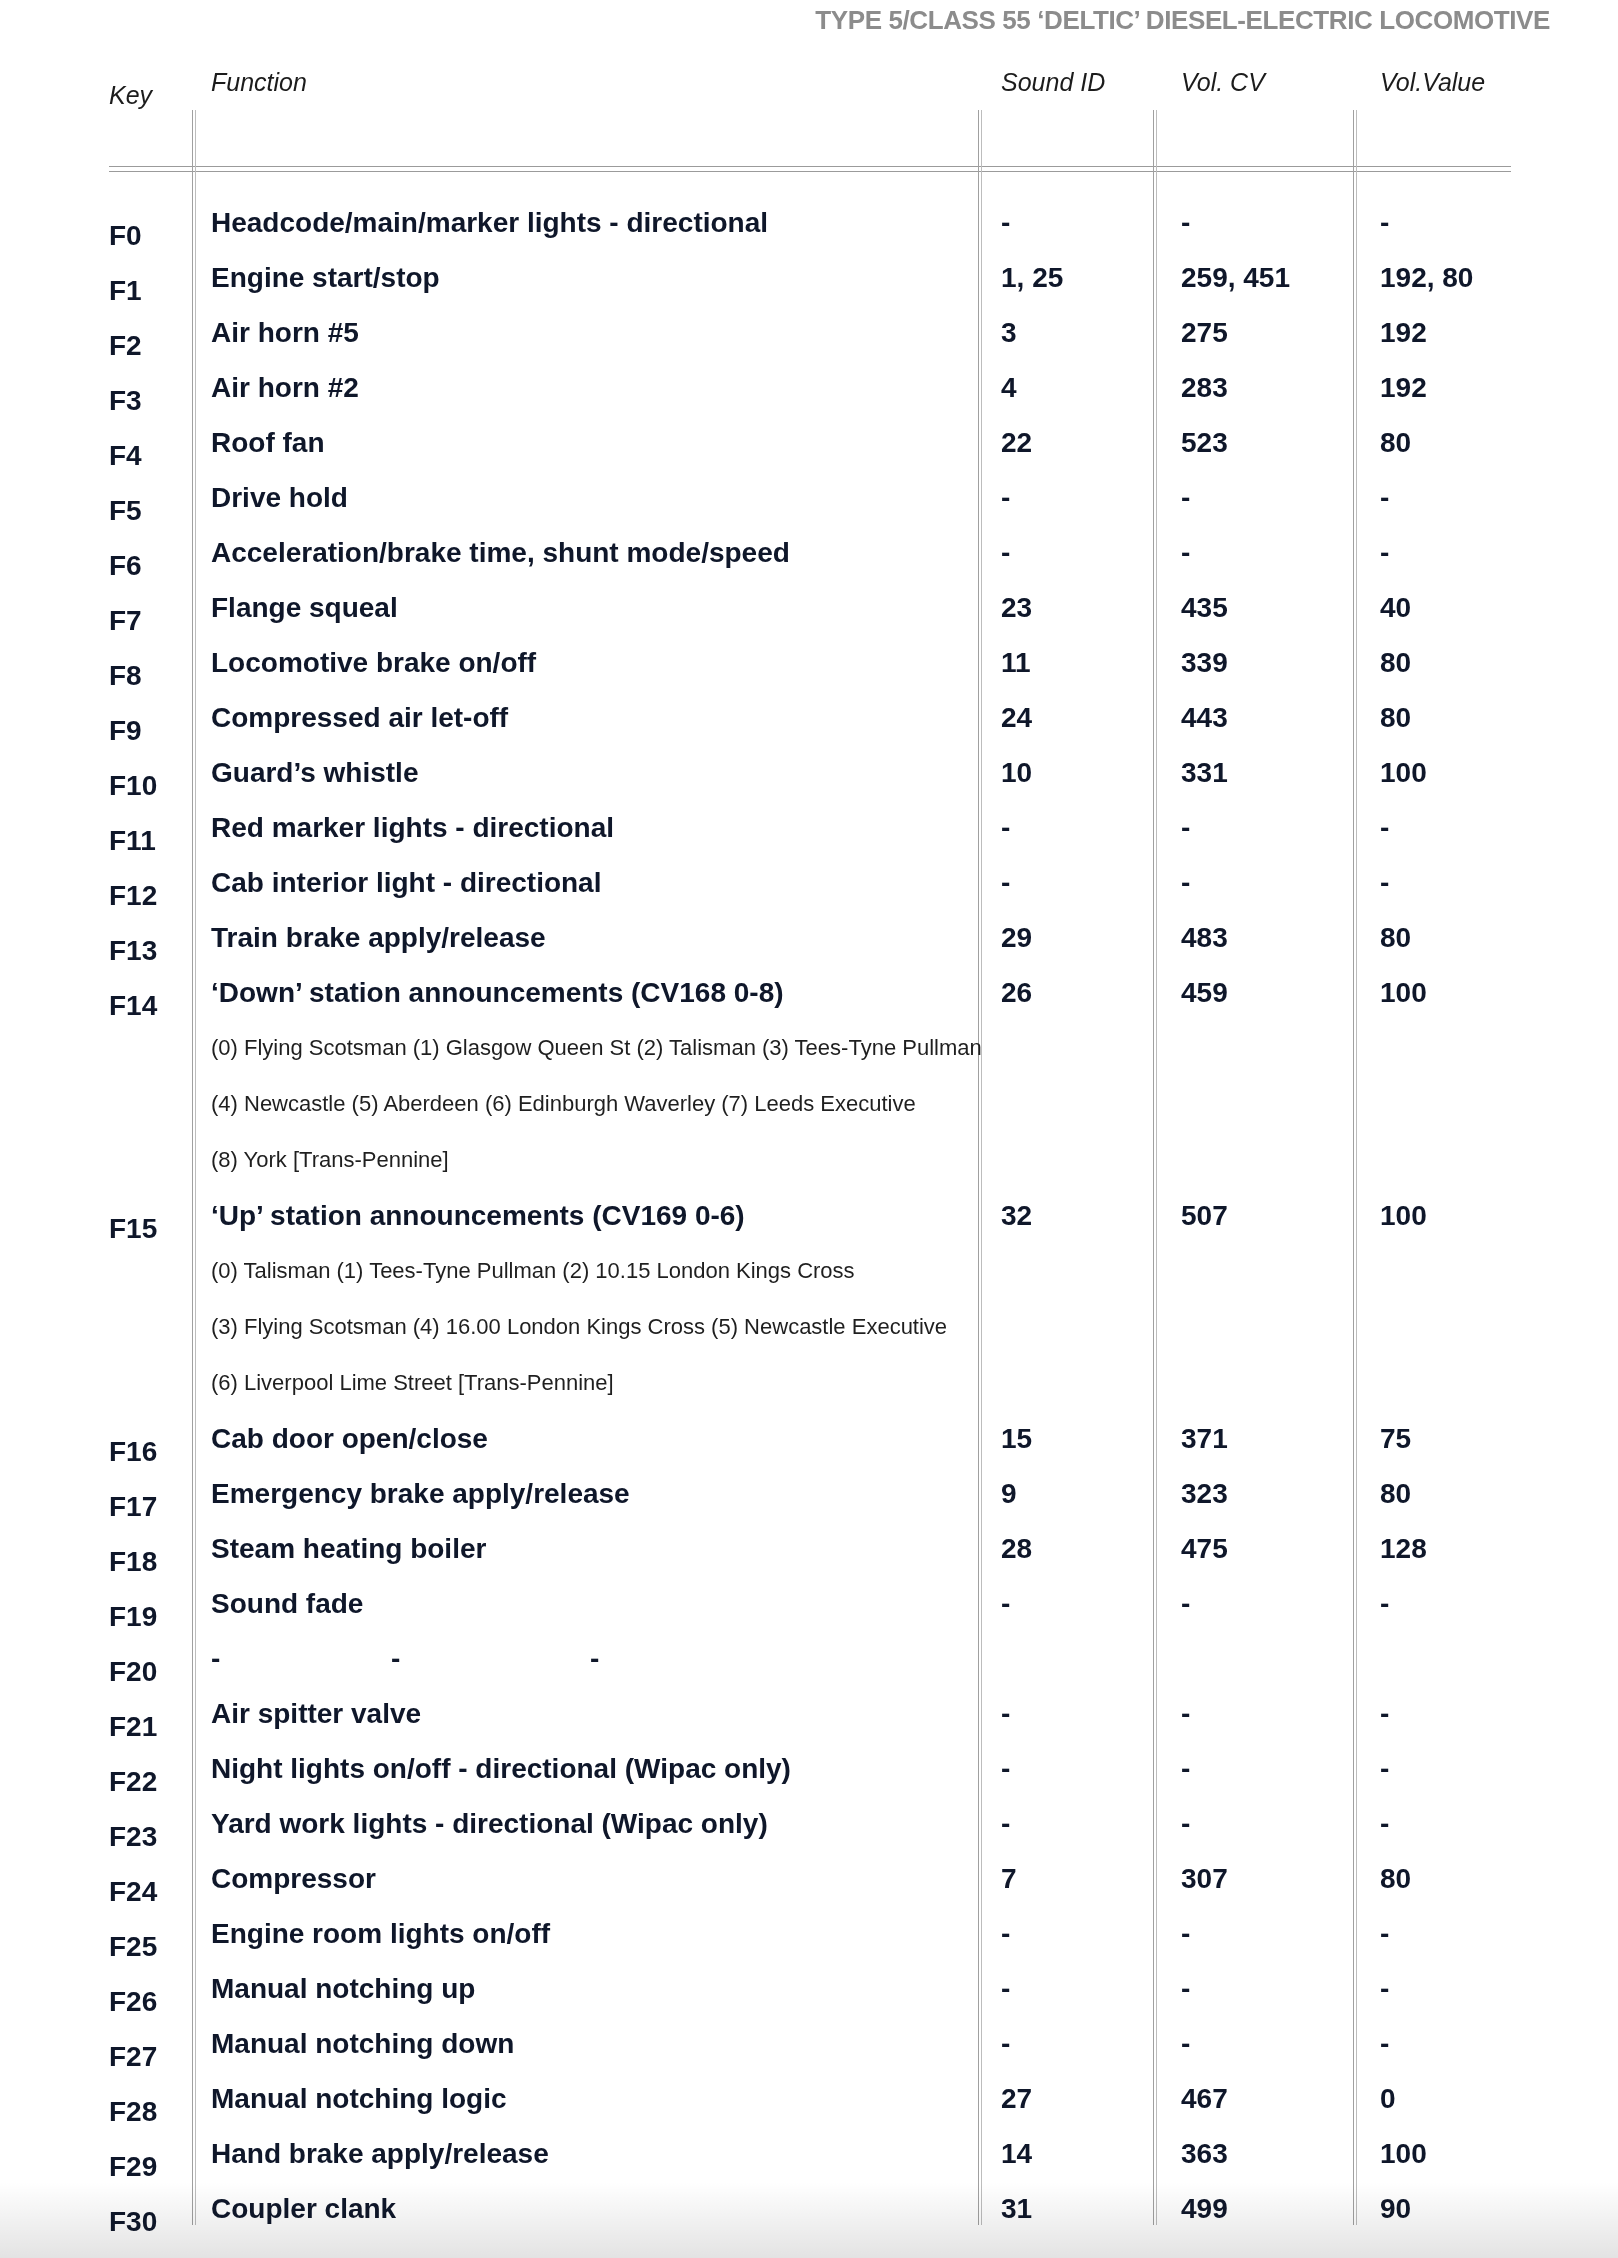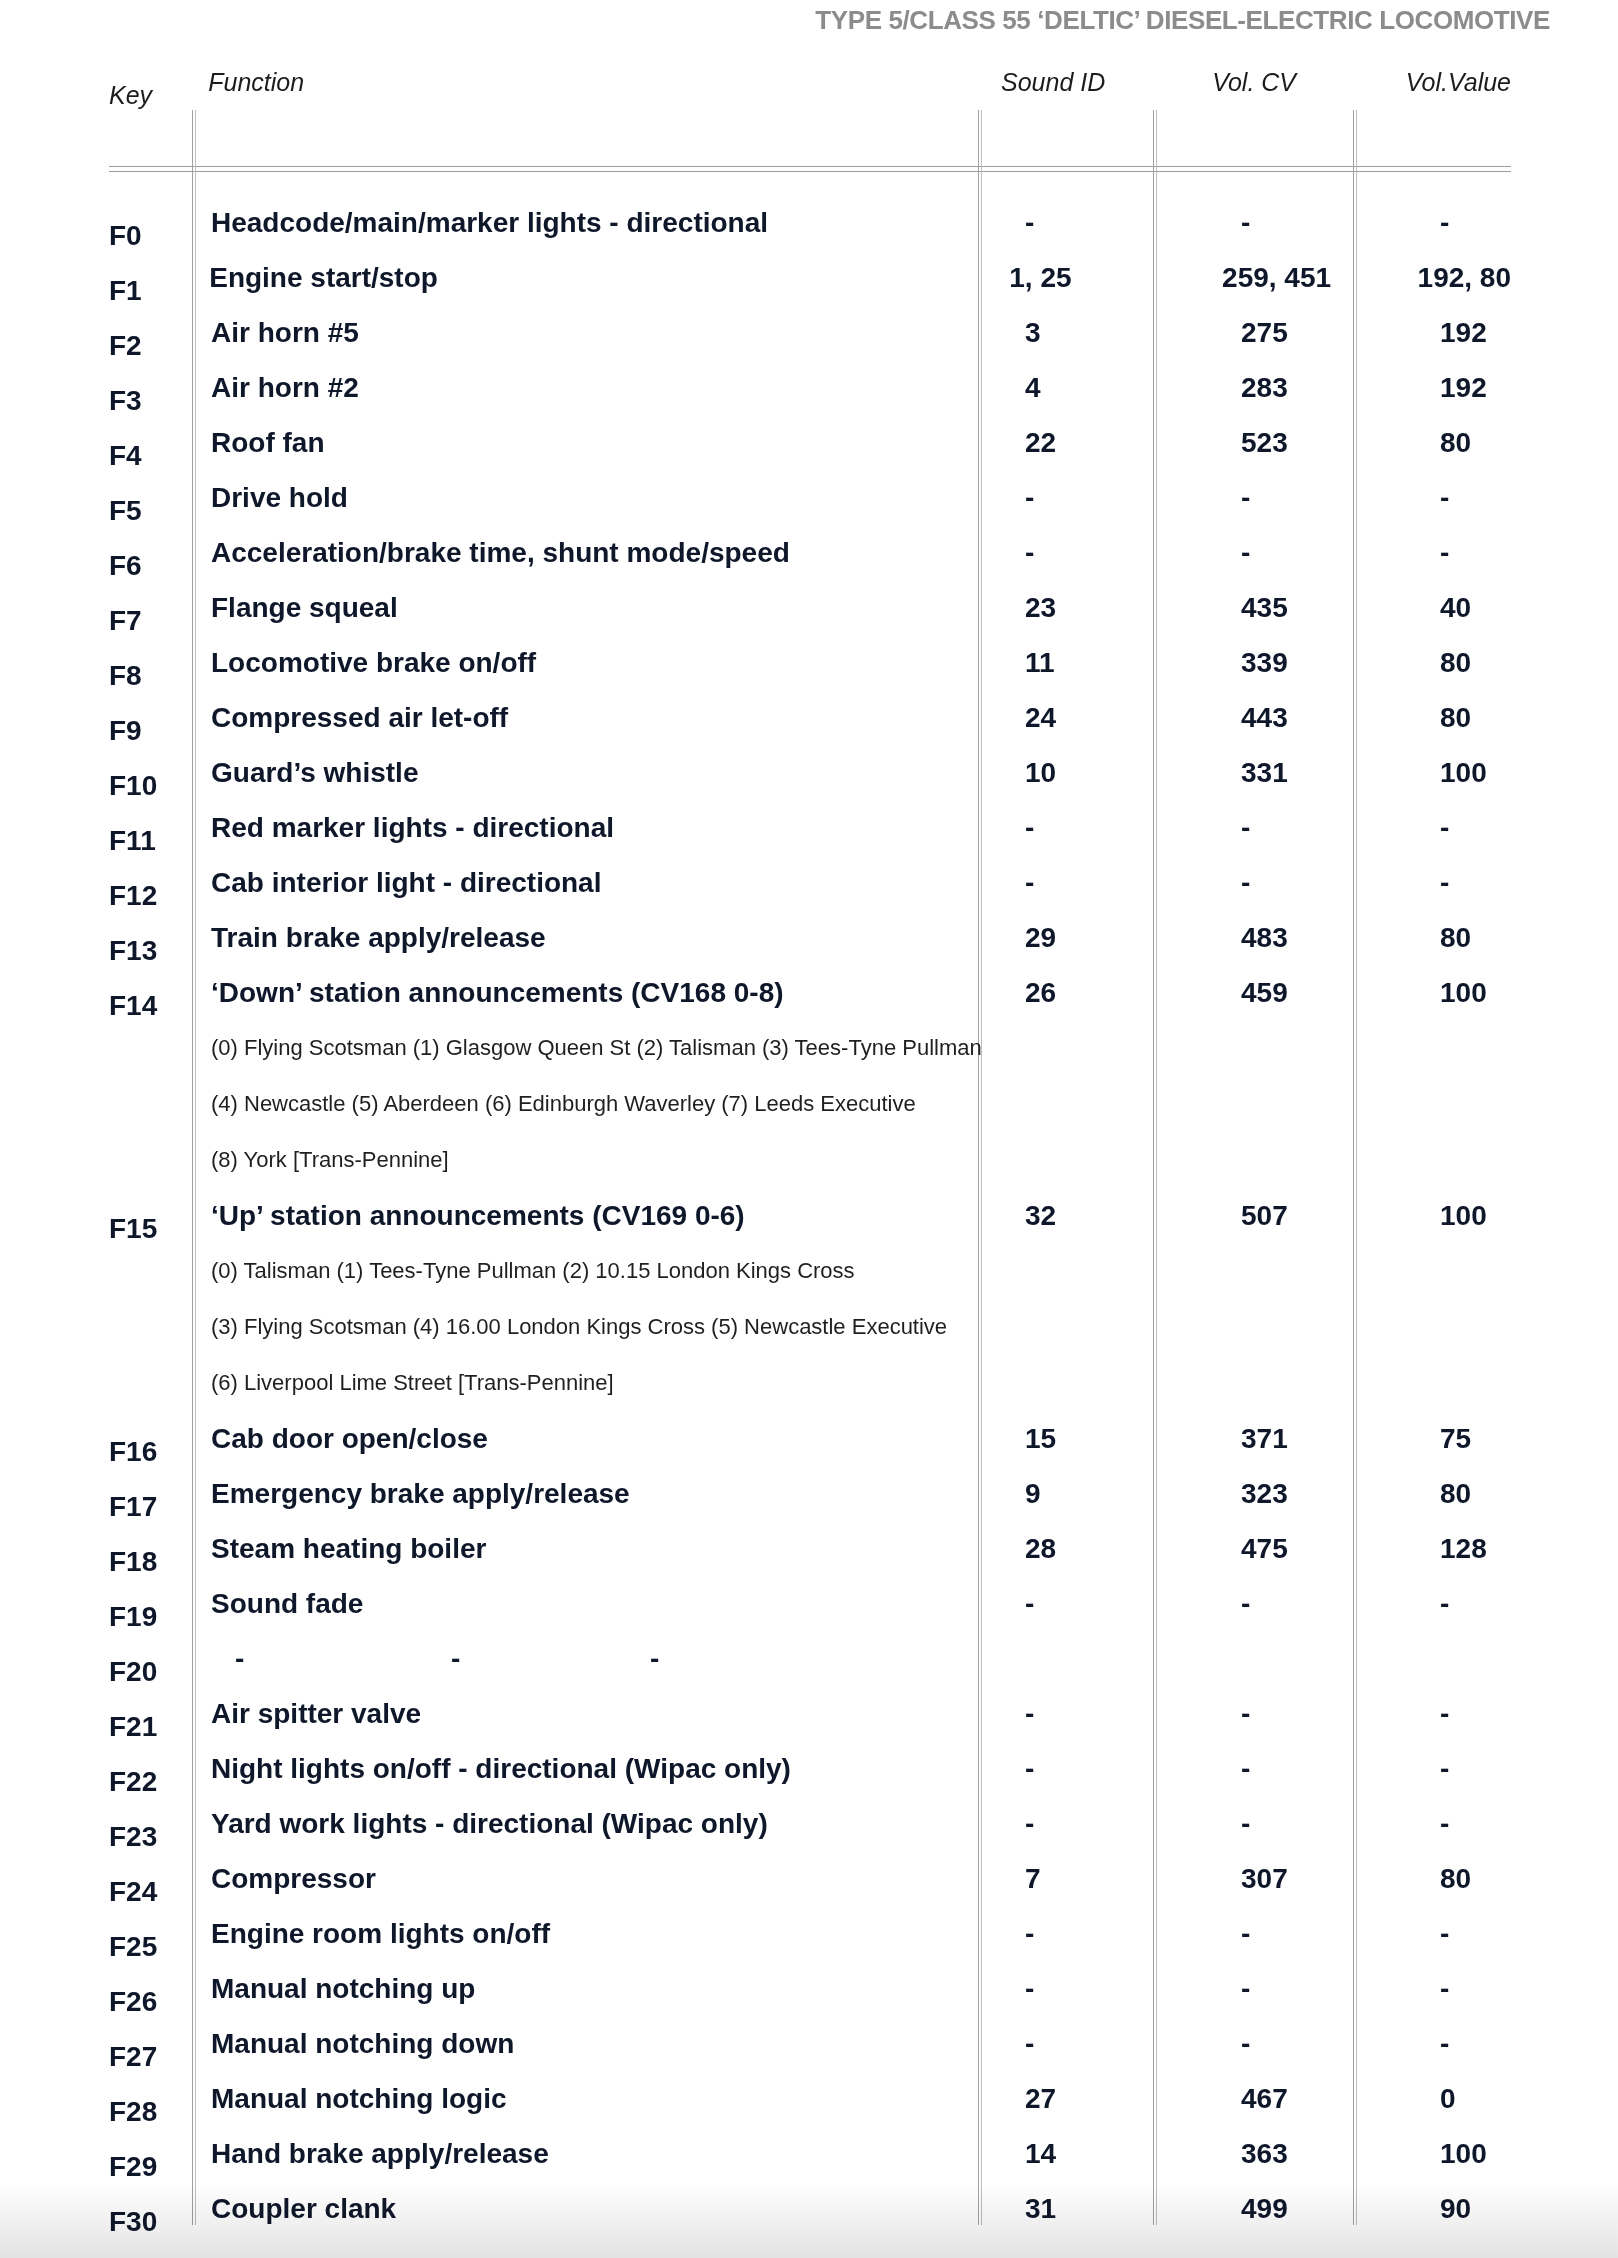--- a/index.html
+++ b/index.html
@@ -30,22 +30,22 @@
     height: 41px;
     display: flex;
     align-items: center;
     font-style: italic;
     font-size: 25px;
     font-weight: 400;
     color: #1c1c1c;
   }
   .c-key   { width: 102px; margin-top: 26px; }
   .c-fn    { width: 790px; }
-  .c-sound { width: 180px; margin-left: 24px; }
-  .c-cv    { width: 199px; margin-left: 36px; }
+  .c-sound { width: 180px; }
+  .c-cv    { width: 199px; }
   .c-val   { flex: 1; }
   .double-rule {
     position: absolute;
     left: 109px;
     top: 166px;
     width: 1402px;
     height: 3.6px;
     border-top: 1.8px solid #9b9b9b;
     border-bottom: 1.8px solid #9b9b9b;
   }

